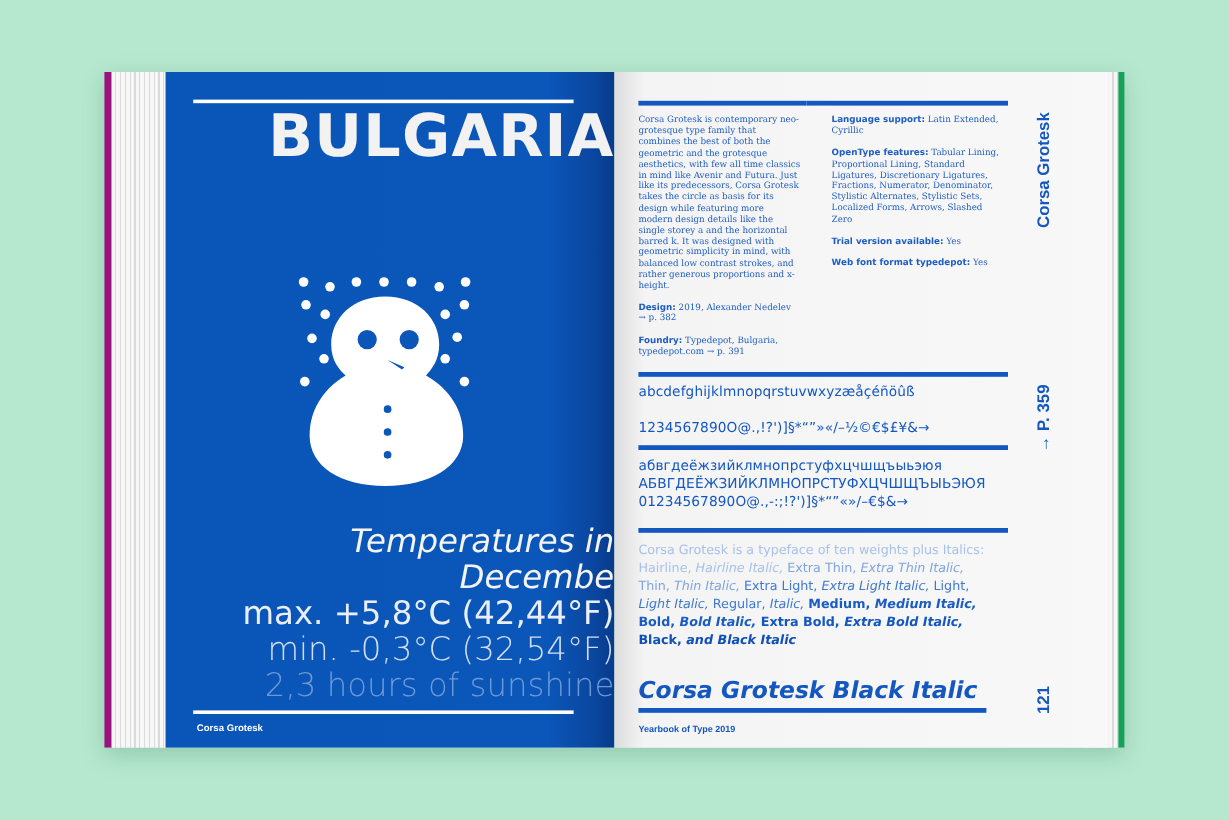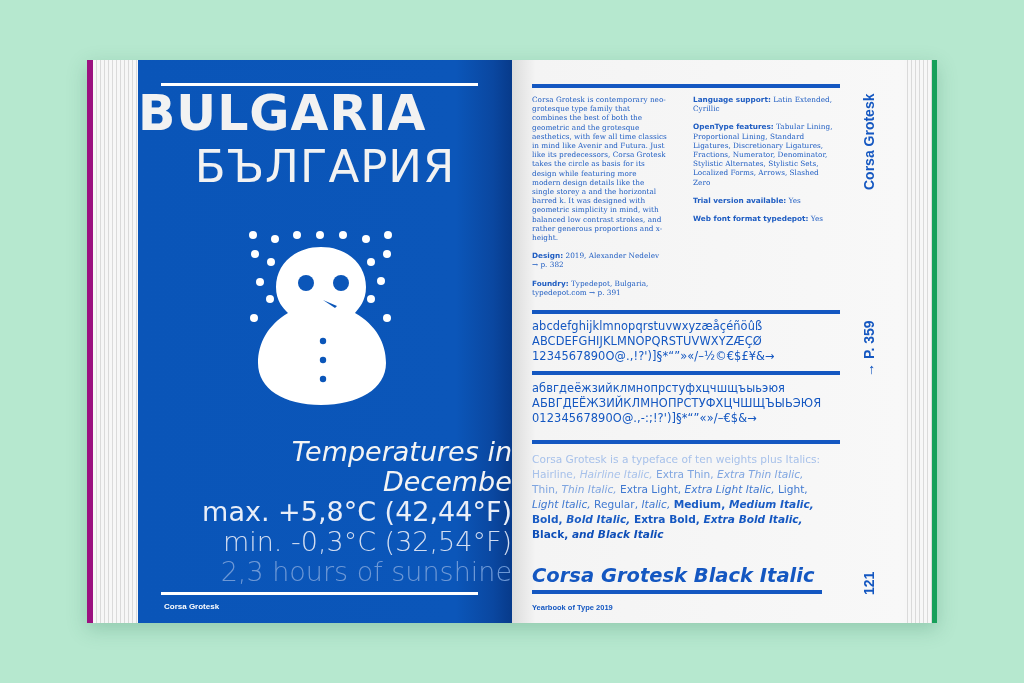--- a/index.html
+++ b/index.html
@@ -7,24 +7,24 @@
   .book { position:absolute; left:87px; top:60px; width:850px; height:563px; box-shadow:0 6px 18px rgba(40,110,80,0.25); }
   .cover-left { position:absolute; left:0; top:0; width:6px; height:100%; background:#9c1180; }
   .cover-right { position:absolute; right:0; top:0; width:5px; height:100%; background:#17a05a; }
   .stack { position:absolute; top:0; height:100%;
     background: repeating-linear-gradient(90deg,#f7f7f7 0px,#f7f7f7 3px,#dadada 3px,#dadada 4px); }
   .stack-left { left:6px; width:45px; }
   .stack-right { right:5px; width:28px; }
   .page-left { position:absolute; left:51px; top:0; width:374px; height:100%;
     background:linear-gradient(90deg,#0a55b8 0%, #0b56b9 85%, #0a47a0 95%, #073a8a 100%); color:#fff; }
   .page-right { position:absolute; left:425px; top:0; width:392px; height:100%;
-    background:linear-gradient(90deg,#dcdcdc 0%,#f4f4f4 6%,#f8f8f8 100%); color:#1457c1; }
+    background:linear-gradient(90deg,#dcdcdc 0%,#f4f4f4 6%,#f8f8f8 100%); color:#1457c1;padding-left:20px; }
   .rule-w { position:absolute; background:#fff; height:3px; }
   .rule-b { position:absolute; background:#1457c1; height:4px; }
-  .title-en { position:absolute; left:0; width:100%; top:25px; text-align:left; font-family:"DejaVu Sans", sans-serif; font-weight:bold; font-size:49px; letter-spacing:1px; color:#f2f2f2; }
+  .title-en { position:absolute; left:0; width:100%; top:25px; text-align:right; font-family:"DejaVu Sans", sans-serif; font-weight:bold; font-size:49px; letter-spacing:1px; color:#f2f2f2; }
   .title-bg { position:absolute; left:0; width:100%; top:80px; text-align:center; font-family:"DejaVu Sans", sans-serif; font-size:45px; letter-spacing:1px; color:#f2f2f2; }
   .snow { position:absolute; left:102px; top:165px; width:164px; height:185px; }
   .temps { position:absolute; left:0; width:100%; text-align:right; font-family:"DejaVu Sans", sans-serif; font-weight:300; line-height:30px; }
   .t-head { top:377px; font-size:27px; font-style:italic; color:#f4f4f4; }
   .t-line { font-size:27px; }
   .footer-l { position:absolute; left:26px; top:542px; font-size:8px; font-weight:bold; color:#fff; }
   .col { position:absolute; font-family:"DejaVu Serif", serif; font-size:7.3px; line-height:9.2px; color:#1f5dc2; }
   .col b { font-family:"DejaVu Sans", sans-serif; font-weight:bold; }
   .col p { margin:0 0 9px 0; }
   .vert { position:absolute; transform:rotate(-90deg); transform-origin:left top; font-weight:bold; color:#1457c1; white-space:nowrap; }
@@ -38,21 +38,20 @@
 
 <div class="book">
   <div class="cover-left"></div>
   <div class="stack stack-left"></div>
   <div class="stack stack-right"></div>
   <div class="cover-right"></div>
 
   <div class="page-left">
     <div class="rule-w" style="left:23px; width:317px; top:23px;"></div>
     <div class="title-en">BULGARIA</div>
-    <div class="title-bg">БЪЛГАРИЯ</div>
 
     <svg class="snow" viewBox="0 0 164 185">
       <g fill="#fff">
         <circle cx="13" cy="10" r="4"></circle>
           <circle cx="35" cy="14" r="4"></circle>
           <circle cx="57" cy="10" r="4"></circle>
           <circle cx="80" cy="10" r="4"></circle>
           <circle cx="103" cy="10" r="4"></circle>
           <circle cx="126" cy="14" r="4"></circle>
           <circle cx="148" cy="10" r="4"></circle>
@@ -103,21 +102,20 @@
       <p><b>Trial version available:</b> <span>Yes</span></p>
       <p><b>Web font format typedepot:</b> <span>Yes</span></p>
     </div>
 
     <div class="vert" style="left:349px; top:130px; font-size:14px;">Corsa Grotesk</div>
     <div class="vert" style="left:349px; top:317px; font-size:14px;">→ P. 359</div>
     <div class="vert" style="left:349px; top:535px; font-size:14px;">121</div>
 
     <div class="rule-b" style="left:20px; width:308px; top:250px;"></div>
     <div class="spec" style="top:259px;">abcdefghijklmnopqrstuvwxyzæåçéñöûß</div>
-    <div class="spec" style="top:274px;">ABCDEFGHIJKLMNOPQRSTUVWXYZÆÇØ</div>
     <div class="spec" style="top:289px;">1234567890O@.,!?')]§*“”»«/–½©€$£¥&amp;→</div>
     <div class="rule-b" style="left:20px; width:308px; top:311px;"></div>
     <div class="spec" style="top:321px;">абвгдеёжзийклмнопрстуфхцчшщъыьэюя</div>
     <div class="spec" style="top:336px;">АБВГДЕЁЖЗИЙКЛМНОПРСТУФХЦЧШЩЪЫЬЭЮЯ</div>
     <div class="spec" style="top:351px;">01234567890O@.,-:;!?')]§*“”«»/–€$&amp;→</div>
     <div class="rule-b" style="left:20px; width:308px; top:380px;"></div>
 
     <div class="weights" id="weights"><span style="font-weight: normal; font-style: normal; color: rgb(167, 193, 234);">Corsa Grotesk is a typeface of ten weights plus Italics: </span><span style="font-weight: normal; font-style: normal; color: rgb(167, 193, 234);">Hairline, </span><span style="font-weight: normal; font-style: italic; color: rgb(167, 193, 234);">Hairline Italic, </span><span style="font-weight: normal; font-style: normal; color: rgb(127, 165, 224);">Extra Thin, </span><span style="font-weight: normal; font-style: italic; color: rgb(127, 165, 224);">Extra Thin Italic, </span><span style="font-weight: normal; font-style: normal; color: rgb(127, 165, 224);">Thin, </span><span style="font-weight: normal; font-style: italic; color: rgb(127, 165, 224);">Thin Italic, </span><span style="font-weight: normal; font-style: normal; color: rgb(63, 120, 208);">Extra Light, </span><span style="font-weight: normal; font-style: italic; color: rgb(63, 120, 208);">Extra Light Italic, </span><span style="font-weight: normal; font-style: normal; color: rgb(63, 120, 208);">Light, </span><span style="font-weight: normal; font-style: italic; color: rgb(63, 120, 208);">Light Italic, </span><span style="font-weight: normal; font-style: normal; color: rgb(63, 120, 208);">Regular, </span><span style="font-weight: normal; font-style: italic; color: rgb(63, 120, 208);">Italic, </span><span style="font-weight: bold; font-style: normal; color: rgb(26, 92, 196);">Medium, </span><span style="font-weight: bold; font-style: italic; color: rgb(26, 92, 196);">Medium Italic, </span><span style="font-weight: bold; font-style: normal; color: rgb(26, 92, 196);">Bold, </span><span style="font-weight: bold; font-style: italic; color: rgb(26, 92, 196);">Bold Italic, </span><span style="font-weight: bold; font-style: normal; color: rgb(20, 87, 193);">Extra Bold, </span><span style="font-weight: bold; font-style: italic; color: rgb(20, 87, 193);">Extra Bold Italic, </span><span style="font-weight: bold; font-style: normal; color: rgb(15, 79, 184);">Black, </span><span style="font-weight: bold; font-style: italic; color: rgb(15, 79, 184);">and Black Italic</span></div>
 
     <div class="big-it">Corsa Grotesk Black Italic</div>

